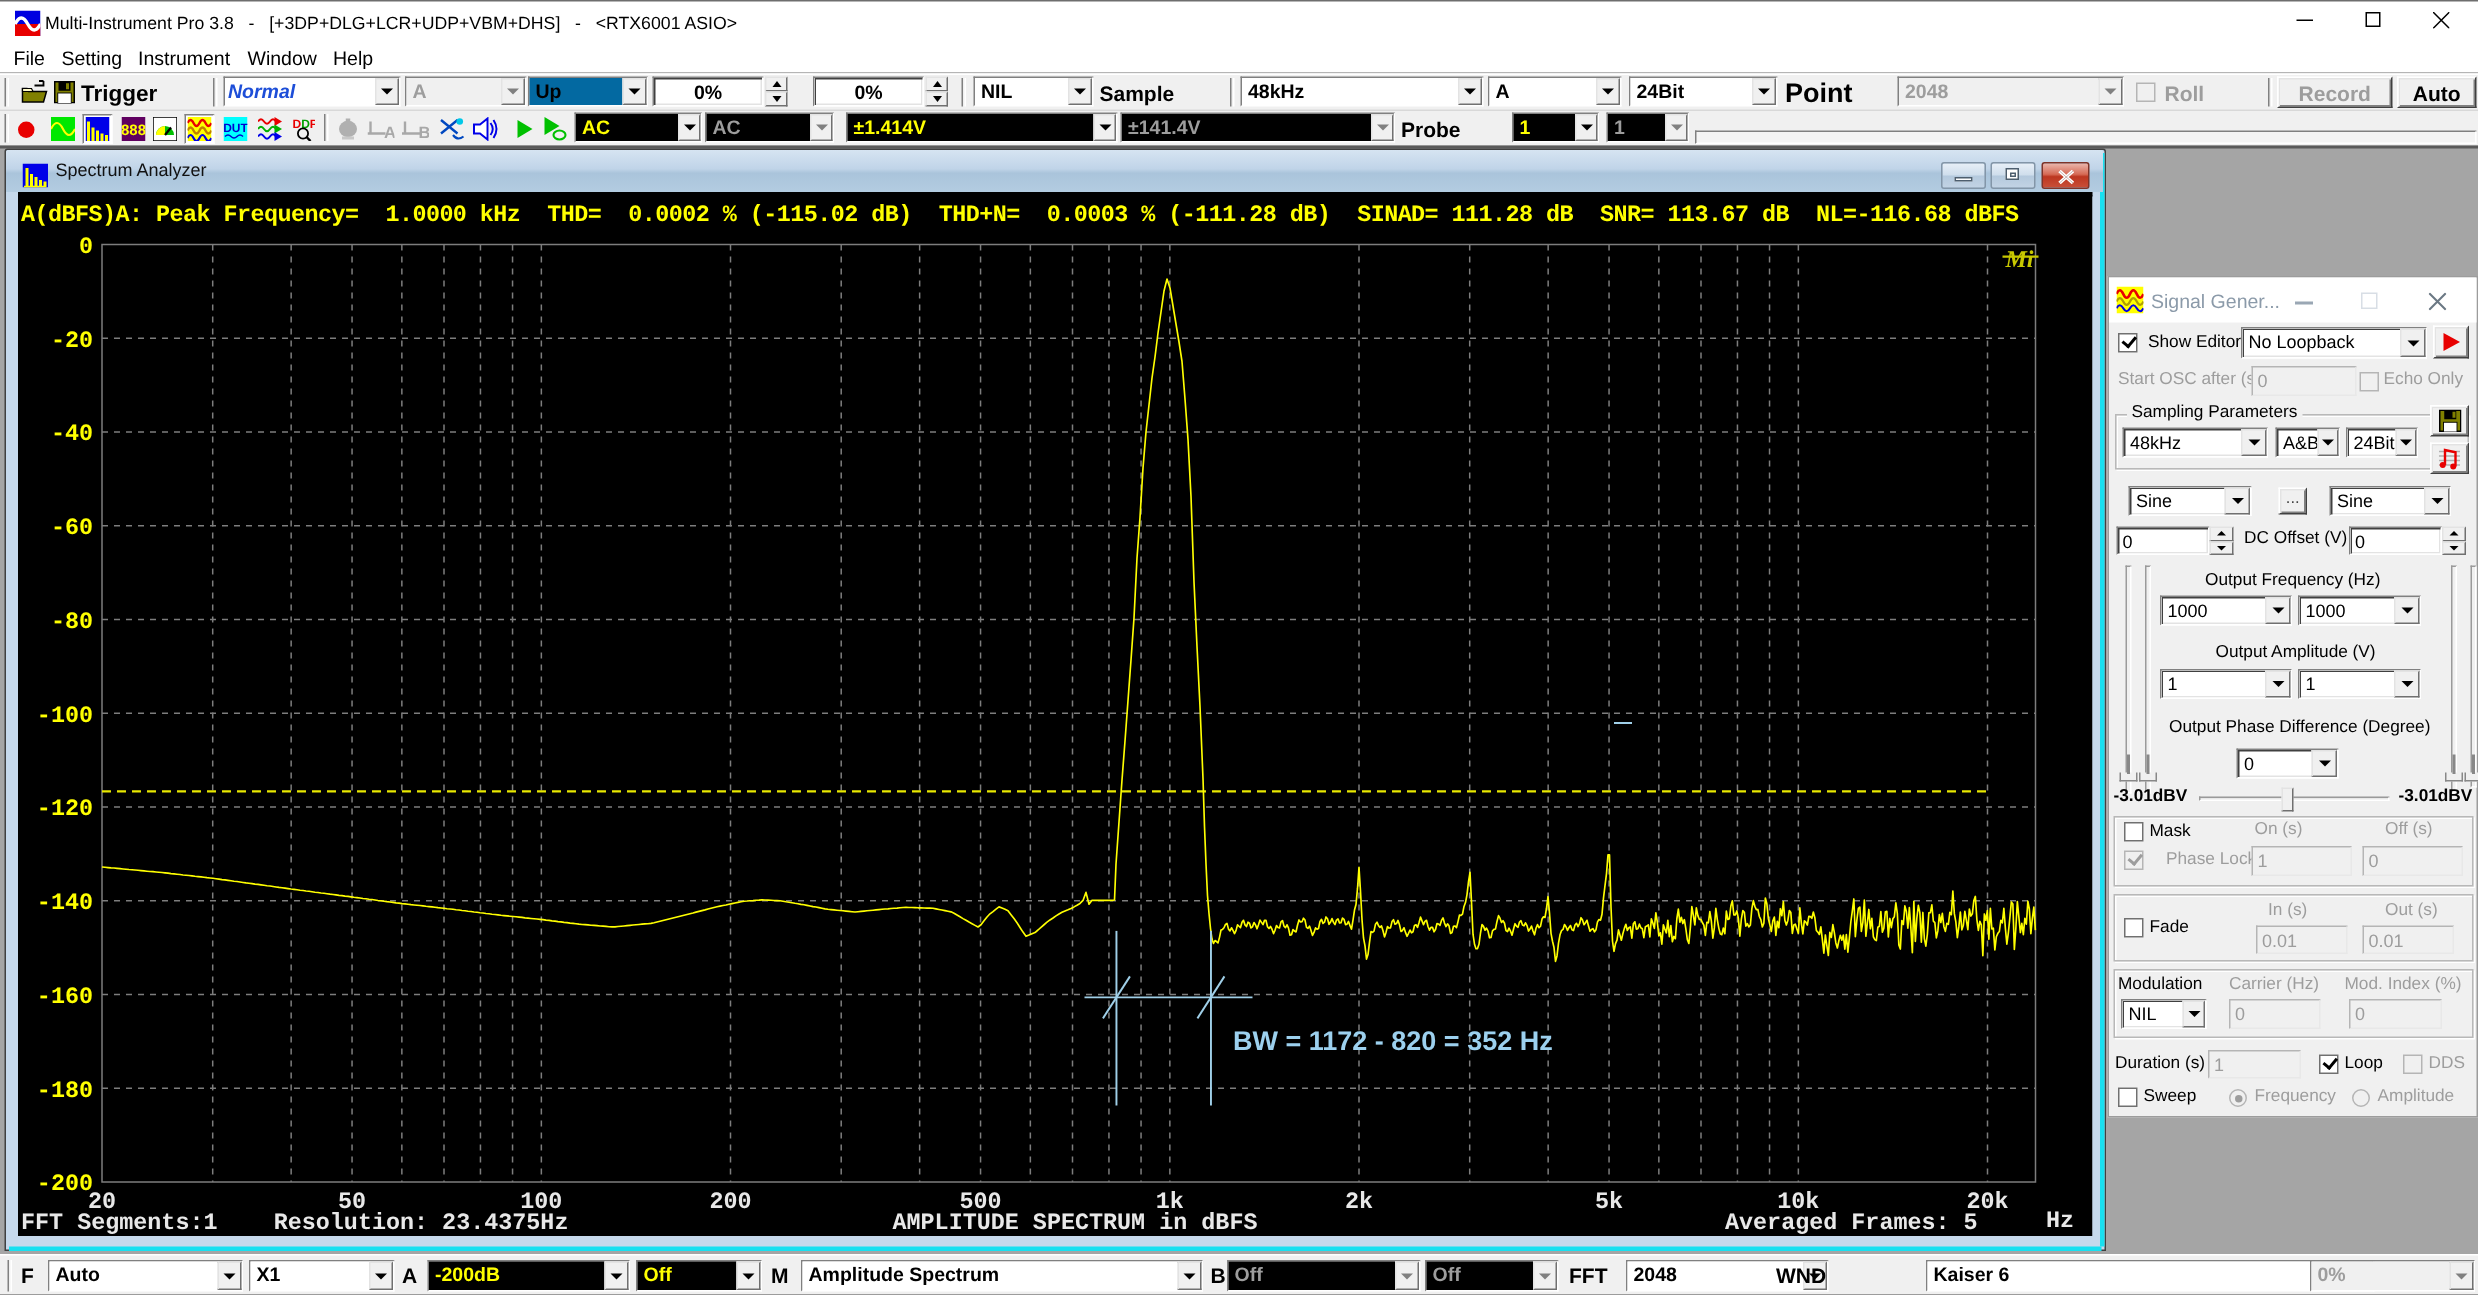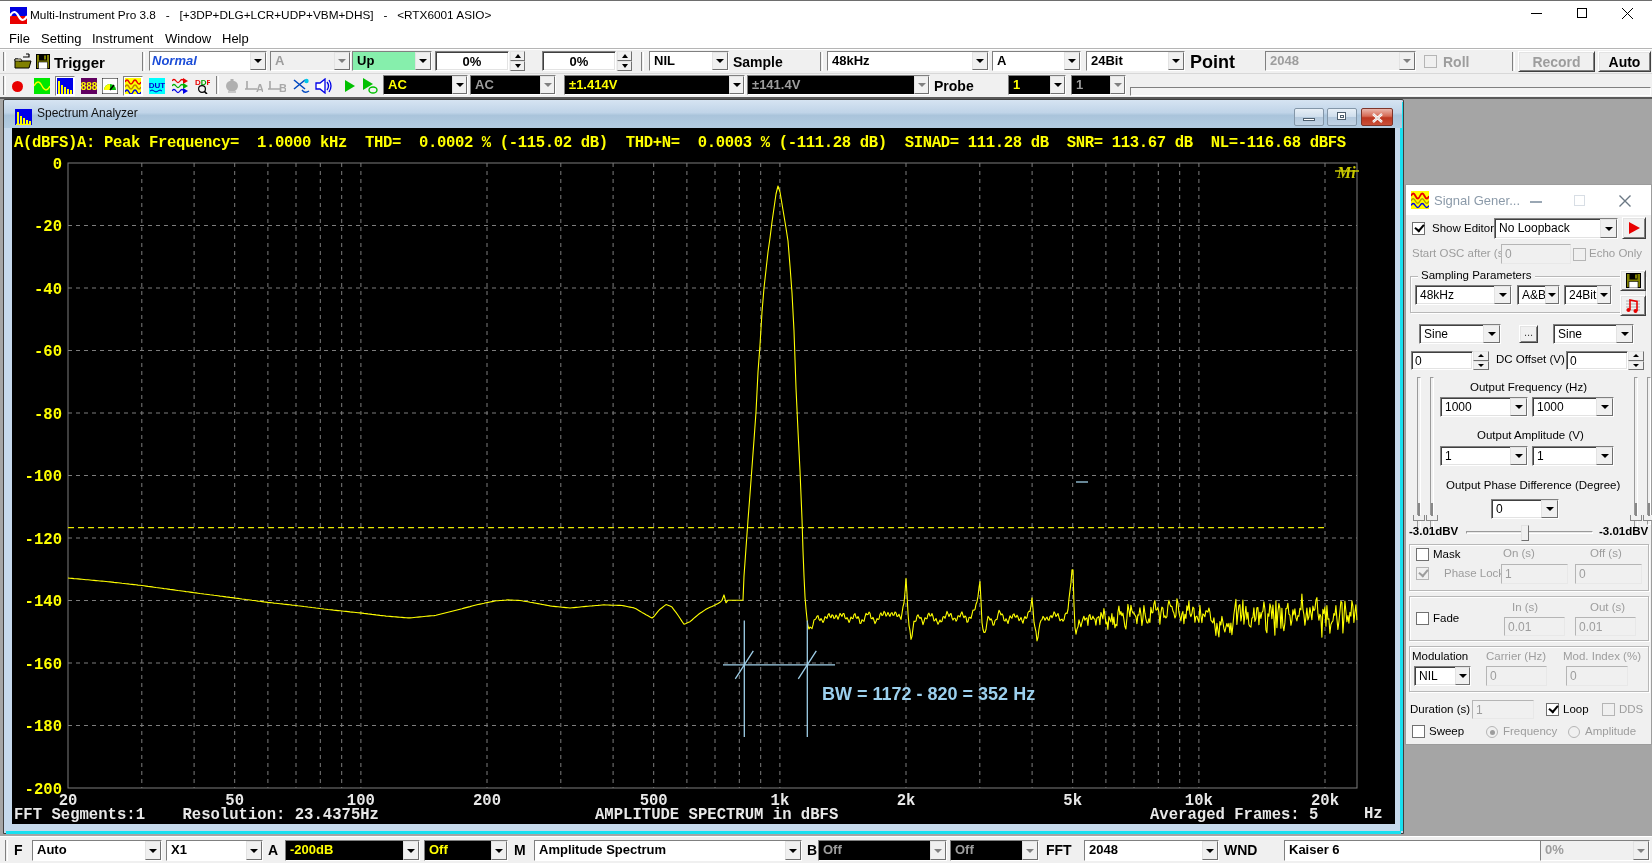--- a/index.html
+++ b/index.html
@@ -77,21 +77,21 @@
         <span class="arr "></span>
       </div>
     </div>
     <div class="abs sunk" style="left:270px;top:1px;width:81px;height:20px;display:flex;">
       <div style="flex:1;background:#f0f0f0;color:#9d9d9d;font-size:13px;font-weight:bold;padding:1px 0 0 4px;white-space:nowrap;overflow:hidden;">A</div>
       <div class="raise1 cbtn" style="width:16px;">
         <span class="arr g"></span>
       </div>
     </div>
     <div class="abs sunk" style="left:352px;top:1px;width:80px;height:20px;display:flex;">
-      <div style="flex:1;background:#86efac;color:#000;font-size:13px;font-weight:bold;padding:1px 0 0 4px;white-space:nowrap;overflow:hidden;">Up</div>
+      <div style="flex:1;background:#0369a1;color:#000;font-size:13px;font-weight:bold;padding:1px 0 0 4px;white-space:nowrap;overflow:hidden;">Up</div>
       <div class="raise1 cbtn" style="width:16px;">
         <span class="arr "></span>
       </div>
     </div>
     <div class="abs sunk" style="left:435px;top:1px;width:74px;height:20px;background:#fff;font-size:13px;font-weight:bold;text-align:center;padding-top:2px;">0%</div>
     <div class="abs spin" style="left:510px;top:1px;width:15px;height:20px;">
       <div class="raise1 sb">
         <span class="ua"></span>
       </div>
       <div class="raise1 sb">
@@ -658,21 +658,21 @@
         <span class="arr g"></span>
       </div>
     </div>
     <div class="abs lbl" style="left:1046px;top:3px;height:20px;font-size:14px;">FFT</div>
     <div class="abs sunk" style="left:1084px;top:3px;width:135px;height:21px;display:flex;">
       <div style="flex:1;background:#fff;color:#000;font-size:13px;font-weight:bold;padding:1px 0 0 4px;white-space:nowrap;overflow:hidden;">2048</div>
       <div class="raise1 cbtn" style="width:16px;">
         <span class="arr "></span>
       </div>
     </div>
-    <div class="abs lbl" style="left:1224px;top:3px;height:20px;font-size:14px;text-align:right;">WND</div>
+    <div class="abs lbl" style="left:1184px;top:3px;height:20px;font-size:14px;text-align:right;">WND</div>
     <div class="abs sunk" style="left:1284px;top:3px;width:299px;height:21px;display:flex;">
       <div style="flex:1;background:#fff;color:#000;font-size:13px;font-weight:bold;padding:1px 0 0 4px;white-space:nowrap;overflow:hidden;">Kaiser 6</div>
       <div class="raise1 cbtn" style="width:16px;">
         <span class="arr "></span>
       </div>
     </div>
     <div class="abs sunk" style="left:1540px;top:3px;width:110px;height:21px;display:flex;">
       <div style="flex:1;background:#f0f0f0;color:#9d9d9d;font-size:13px;font-weight:bold;padding:1px 0 0 4px;white-space:nowrap;overflow:hidden;">0%</div>
       <div class="raise1 cbtn" style="width:16px;">
         <span class="arr g"></span>

